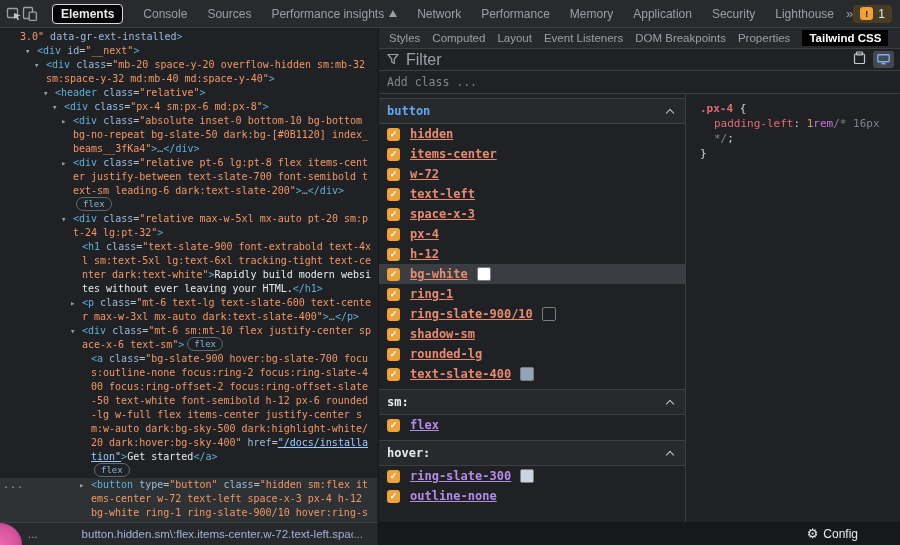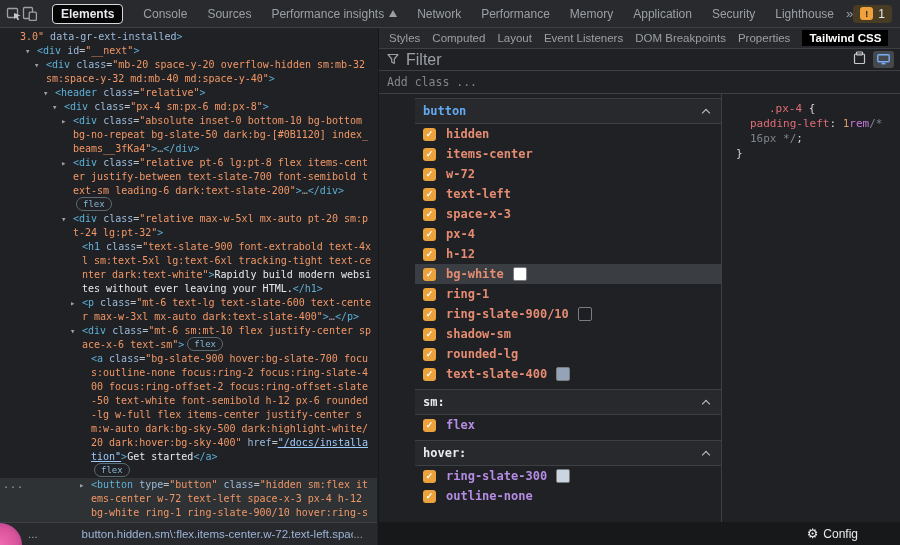--- a/index.html
+++ b/index.html
@@ -49,39 +49,39 @@
   .rtab{cursor:pointer;white-space:nowrap;}
   .rtab.active{color:#fff;font-weight:700;background:#000;border-radius:0;padding:2px 7px;}
   .frow{height:21px;border-bottom:1px solid #3c4043;display:flex;align-items:center;padding:0 6px 0 8px;}
   .frow .ph{color:#9aa0a6;font-size:16px;margin-left:7px;}
   .fright{margin-left:auto;display:flex;align-items:center;gap:7px;}
   .mon-box{width:21px;height:17px;background:#45494e;border-radius:3px;display:inline-flex;
            align-items:center;justify-content:center;cursor:pointer;}
   .acrow{height:22px;border-bottom:1px solid #3c4043;display:flex;align-items:center;padding-left:8px;}
   .acrow .ph{color:#80868b;font-family:"DejaVu Sans Mono",monospace;font-size:11.5px;}
   .rcontent{flex:1;display:flex;overflow:hidden;}
-  .classes-col{width:306px;overflow:hidden;padding-top:4px;margin-left:36px;}
+  .classes-col{width:306px;overflow:hidden;padding-top:4px;}
   .sec-h{height:24px;background:#28292c;border-top:1px solid #3c4043;border-bottom:1px solid #3c4043;
          display:flex;align-items:center;justify-content:space-between;padding:0 12px 0 8px;cursor:pointer;}
   .sec-h.mt{margin-top:5px;}
   .sec-t{font-family:"DejaVu Sans Mono",monospace;font-size:12px;font-weight:700;}
   .sec-t.base{color:#62a9f2;} .sec-t.variant{color:#e8eaed;}
   .chev{display:inline-block;border:solid #c5c8cc;border-width:0 1.5px 1.5px 0;padding:2.5px;
         transform:rotate(-135deg);margin-top:3px;}
   .citem{height:20px;display:flex;align-items:center;padding-left:8px;cursor:pointer;}
   .citem.hl{background:#3a3d41;}
   .cbox{width:13px;height:13px;background:#eca33d;border-radius:3px;color:#fff;font-size:9px;font-weight:700;
         display:inline-flex;align-items:center;justify-content:center;flex:none;}
-  .clab{font-family:"DejaVu Sans Mono",monospace;font-size:12px;font-weight:700;margin-left:10px;}
+  .clab{font-family:"DejaVu Sans Mono",monospace;font-size:12px;font-weight:700;margin-left:10px;text-decoration:underline;}
   .clab.base{color:#e58c72;} .clab.variant{color:#b48ce3;}
   .swatch{width:12px;height:12px;border:1px solid #7a7d80;border-radius:2px;margin-left:9px;flex:none;}
   .code-col{flex:1;border-left:1px solid #3c4043;padding:7px 0 0 14px;
             font-family:"DejaVu Sans Mono",monospace;font-size:11px;line-height:15px;}
   .decl{padding-left:14px;}
-  .c-sel{color:#e06c75;font-weight:400;margin-left:33px;} .c-prop{color:#e06c75;} .c-num{color:#d19a66;}
+  .c-sel{color:#e06c75;font-weight:700;} .c-prop{color:#e06c75;} .c-num{color:#d19a66;}
   .c-unit{color:#c678dd;} .c-cmt{color:#7f848e;} .c-pun{color:#d4d4d4;}
   .rstatus{height:23px;background:#17181a;display:flex;align-items:center;justify-content:flex-end;
            padding-right:42px;gap:5px;font-size:12px;color:#e8eaed;}
   .cfg-gear{font-size:13px;}
 </style>
 </head>
 <body>
 
 <div id="app">
 

